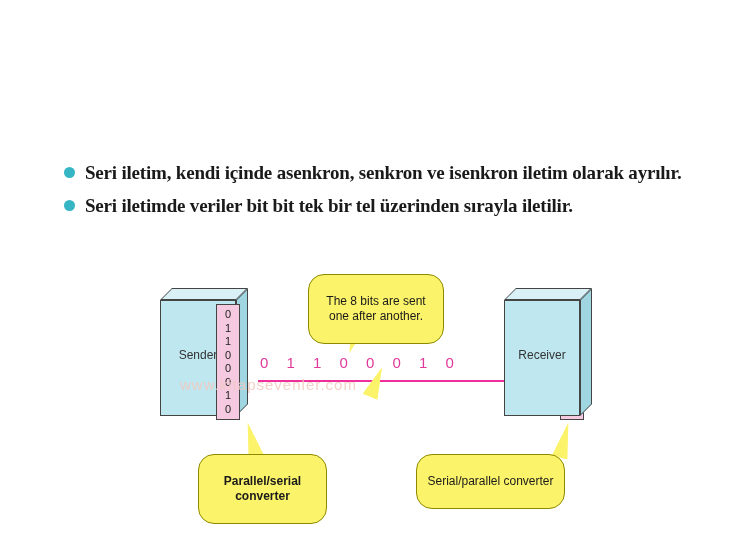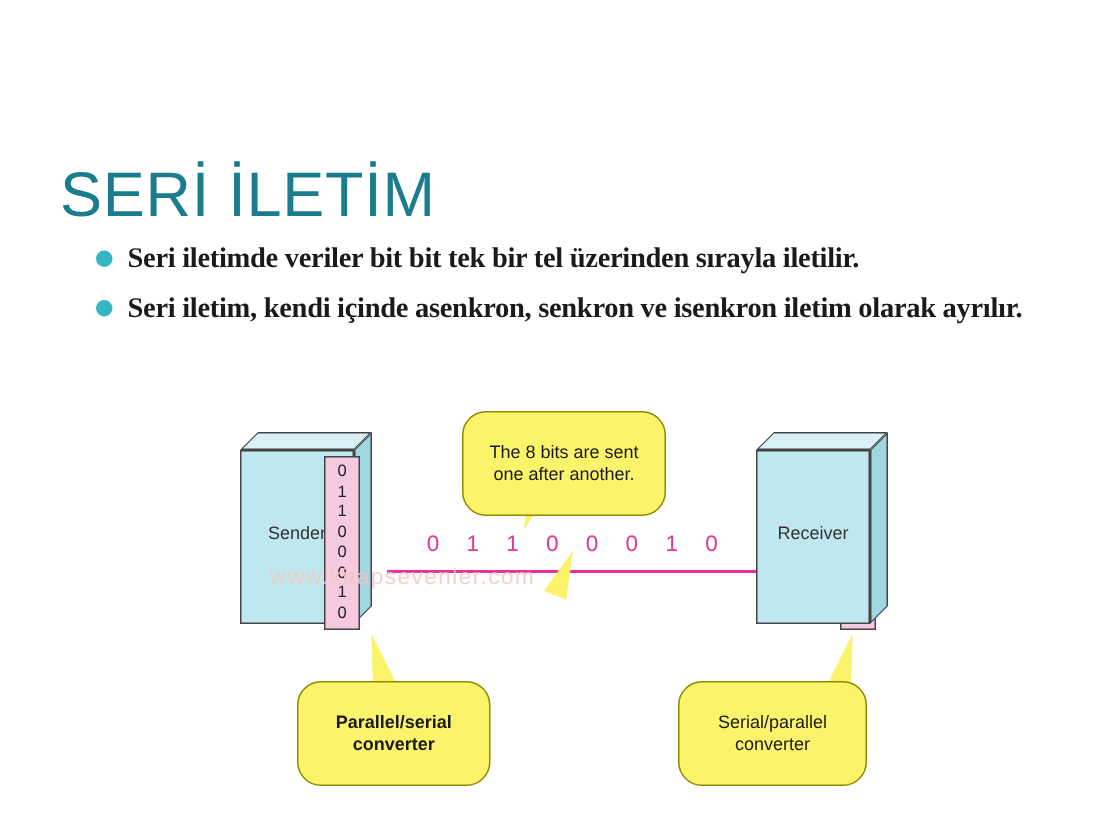--- a/index.html
+++ b/index.html
@@ -135,21 +135,21 @@
   
   .bitstream {
     position: absolute;
     left: 140px;
     top: 92px;
     width: 250px;
     font-family: "Liberation Sans", sans-serif;
     font-size: 15px;
     color: #e0399a;
     letter-spacing: 7px;
-    text-align: center;
+    text-align: left;
   }
   .wire {
     position: absolute;
     left: 138px;
     top: 118px;
     width: 292px;
     height: 2px;
     background: #ee2f9b;
   }
   .wire-arrow {
@@ -172,21 +172,21 @@
     font-size: 12px;
     color: #1a1a1a;
     text-align: center;
     padding: 19px 10px;
     line-height: 1.25;
     box-sizing: border-box;
   }
   .callout-top { left: 188px; top: 12px; width: 136px; }
   .callout-mid { left: 190px; top: 132px; width: 124px; }
   .callout-bl { left: 78px; top: 192px; width: 129px; font-weight: bold; }
-  .callout-br { left: 296px; top: 192px; width: 126px; margin-left: 36px; }
+  .callout-br { left: 296px; top: 192px; width: 149px; }
   .pointer {
     position: absolute;
     width: 0;
     height: 0;
   }
   .ptr-top {
     left: 226px; top: 56px;
     border-left: 9px solid transparent;
     border-right: 9px solid transparent;
     border-top: 36px solid #fbf36a;
@@ -222,30 +222,29 @@
     color: #f2c9c0;
     letter-spacing: 1px;
     opacity: 0.85;
   }
 </style>
 </head>
 <body>
 
 <div class="slide">
 
-  <h1 class="slide-title">SERİ İLETİM</h1>
 
   <div class="bullets">
     <div class="bullet">
       <span class="bullet-dot"></span>
-      <span class="bullet-text">Seri iletimde veriler bit bit tek bir tel üzerinden sırayla iletilir.</span>
+      <span class="bullet-text">Seri iletim, kendi içinde asenkron, senkron ve isenkron iletim olarak ayrılır.</span>
     </div>
     <div class="bullet">
       <span class="bullet-dot"></span>
-      <span class="bullet-text">Seri iletim, kendi içinde asenkron, senkron ve isenkron iletim olarak ayrılır.</span>
+      <span class="bullet-text">Seri iletimde veriler bit bit tek bir tel üzerinden sırayla iletilir.</span>
     </div>
   </div>
 
   <div class="figure">
 
     <div class="device-top sender-top"></div>
     <div class="device-side sender-side"></div>
     <div class="device sender"></div>
     <div class="device-label sender-label">Sender</div>
 

